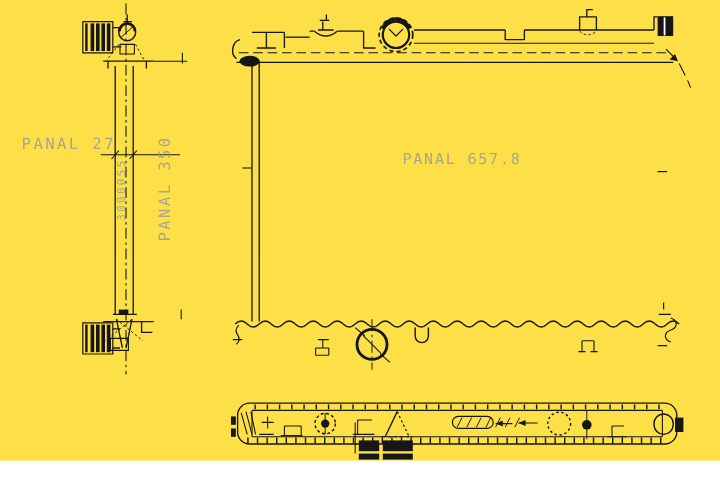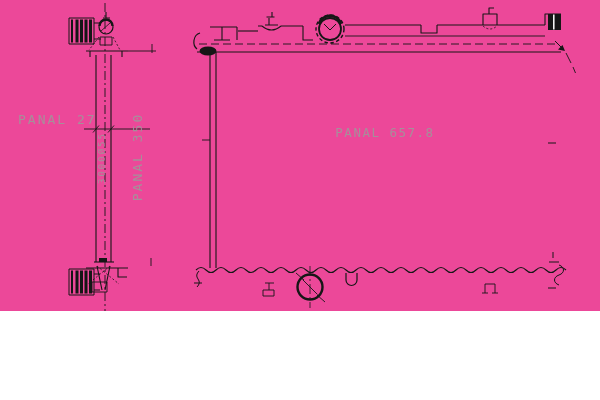--- a/index.html
+++ b/index.html
@@ -1,16 +1,16 @@
 <!DOCTYPE html>
 <html><head>
 <meta charset="utf-8">
 <style>
   html,body{margin:0;padding:0;background:#fff;}
-  .stage{position:relative;width:600px;height:311px;background:#ec4899;overflow:hidden;
+  .stage{position:relative;width:600px;height:384px;background:#fde047;overflow:hidden;
          font-family:"DejaVu Sans Mono","Liberation Mono",monospace;}
   svg{position:absolute;inset:0;}
   .ln{fill:none;stroke:#161616;stroke-width:1.1;stroke-linecap:butt;stroke-linejoin:round;}
   .fl{fill:#161616;stroke:none;}
   .lbl{font-family:"DejaVu Sans Mono","Liberation Mono",monospace;opacity:.85;}
 </style>
 </head>
 <body>
 
 <div class="stage">

